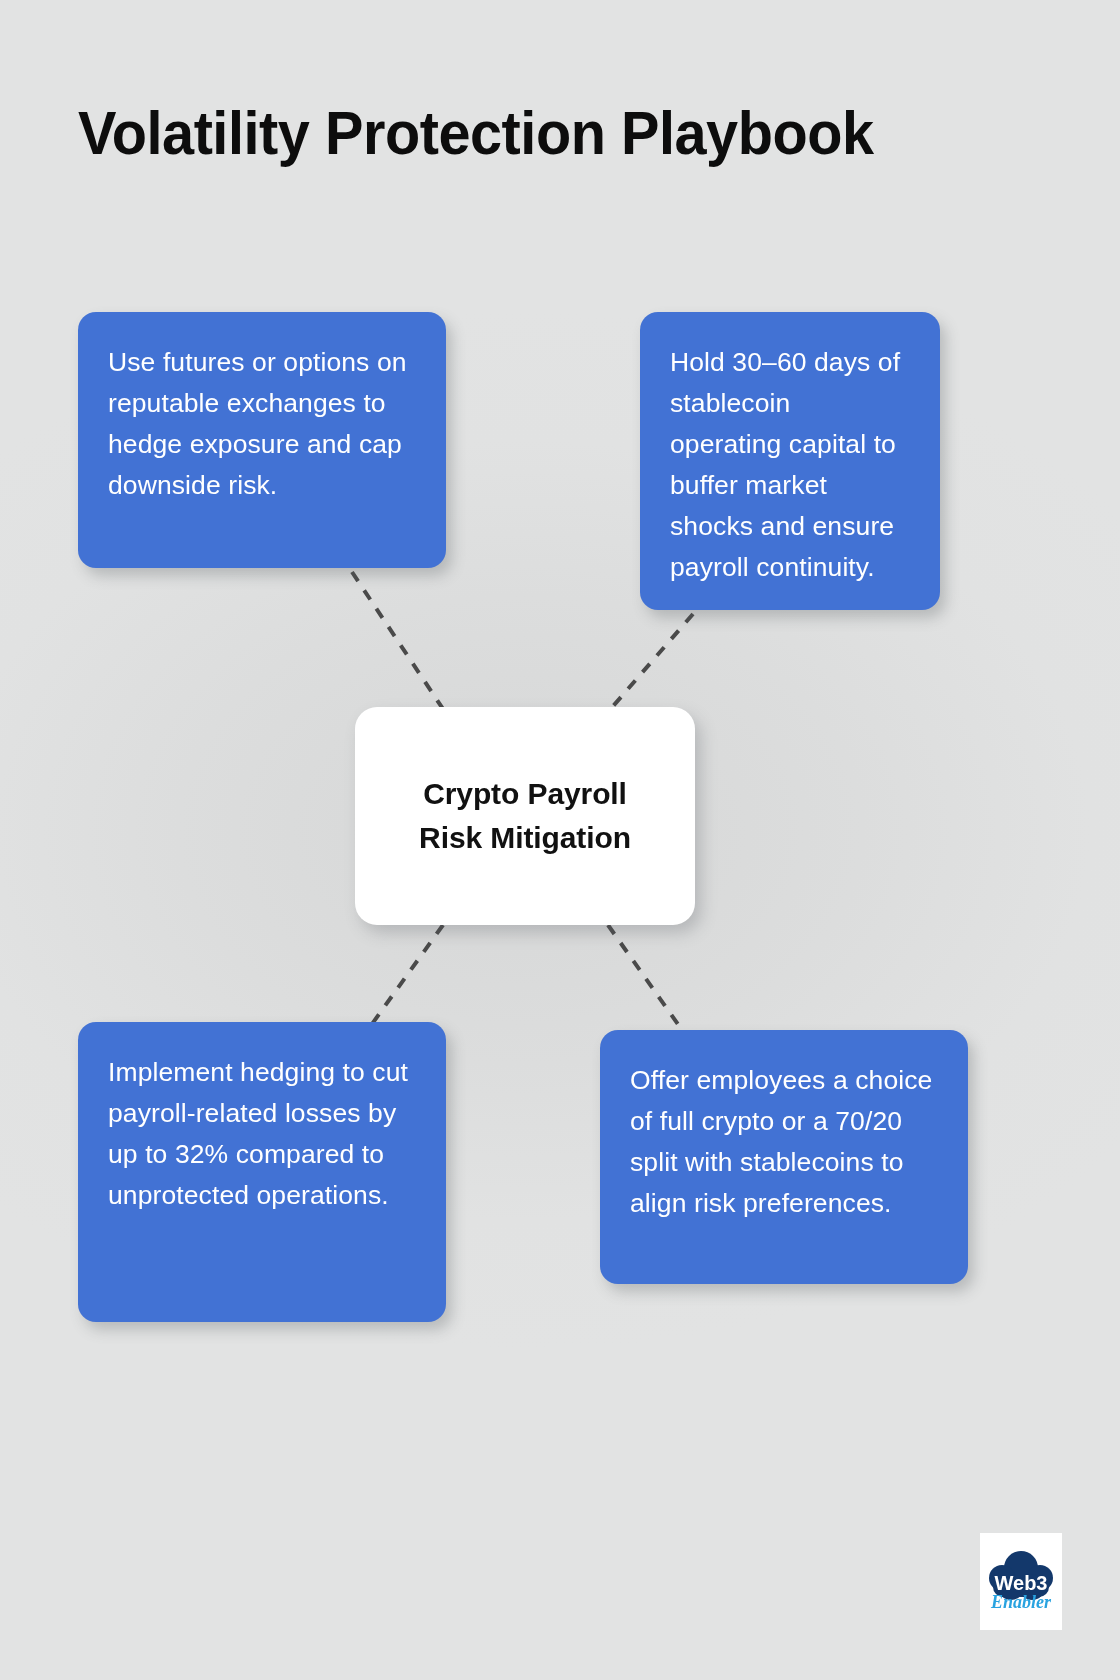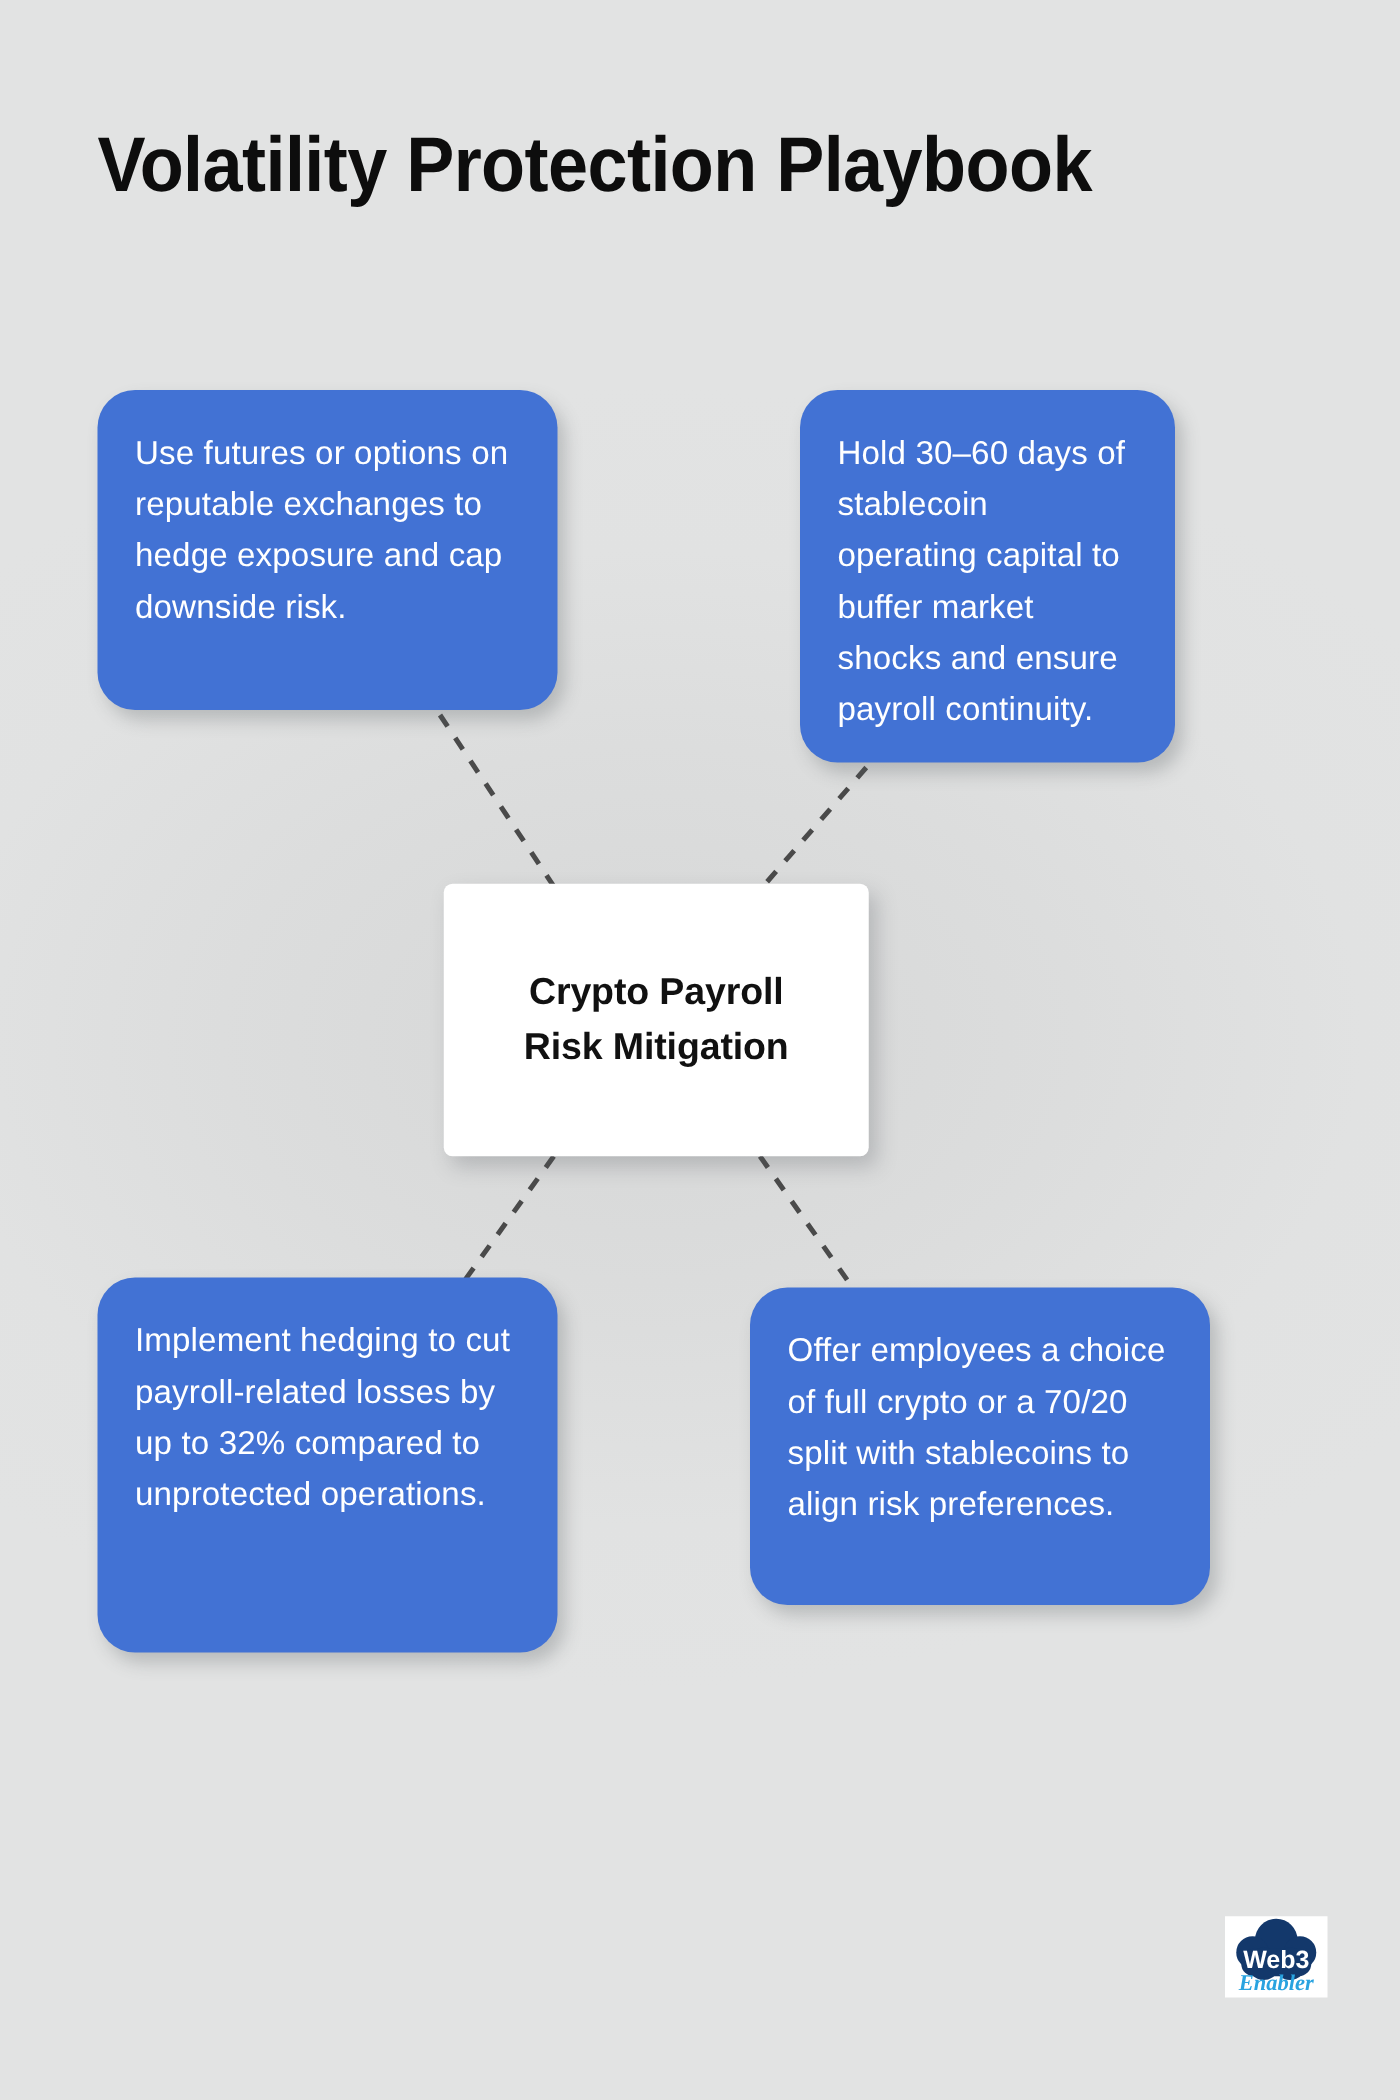--- a/index.html
+++ b/index.html
@@ -48,21 +48,21 @@
     top: 0;
     width: 1120px;
     height: 1680px;
     pointer-events: none;
   }
 
   
   .card {
     position: absolute;
     box-sizing: border-box;
-    border-radius: 30px;
+    border-radius: 18px;
     background: #4272d4;
     color: #ffffff;
     padding: 30px 34px 30px 30px;
     font-size: 26.5px;
     line-height: 41px;
     font-weight: 400;
     box-shadow: 6px 8px 14px rgba(90, 95, 100, 0.30);
     letter-spacing: 0.1px;
   }
 
@@ -71,21 +71,21 @@
   .card-bl { left: 78px;  top: 1022px; width: 368px; height: 300px; }
   .card-br { left: 600px; top: 1030px; width: 368px; height: 254px; }
 
   .center-node {
     position: absolute;
     left: 355px;
     top: 707px;
     width: 340px;
     height: 218px;
     box-sizing: border-box;
-    border-radius: 7px;
+    border-radius: 22px;
     background: #ffffff;
     box-shadow: 6px 8px 16px rgba(90, 95, 100, 0.28);
     display: flex;
     align-items: center;
     justify-content: center;
     text-align: center;
   }
   .center-node .center-text {
     font-size: 30px;
     line-height: 44px;
@@ -94,21 +94,21 @@
     letter-spacing: -0.1px;
     white-space: pre-line;
   }
 
   
   .logo-box {
     position: absolute;
     left: 980px;
     top: 1533px;
     width: 82px;
-    height: 65px;
+    height: 97px;
     background: #ffffff;
     display: flex;
     align-items: center;
     justify-content: center;
   }
   .logo-box svg { display: block; }
 </style>
 </head>
 <body>
 

